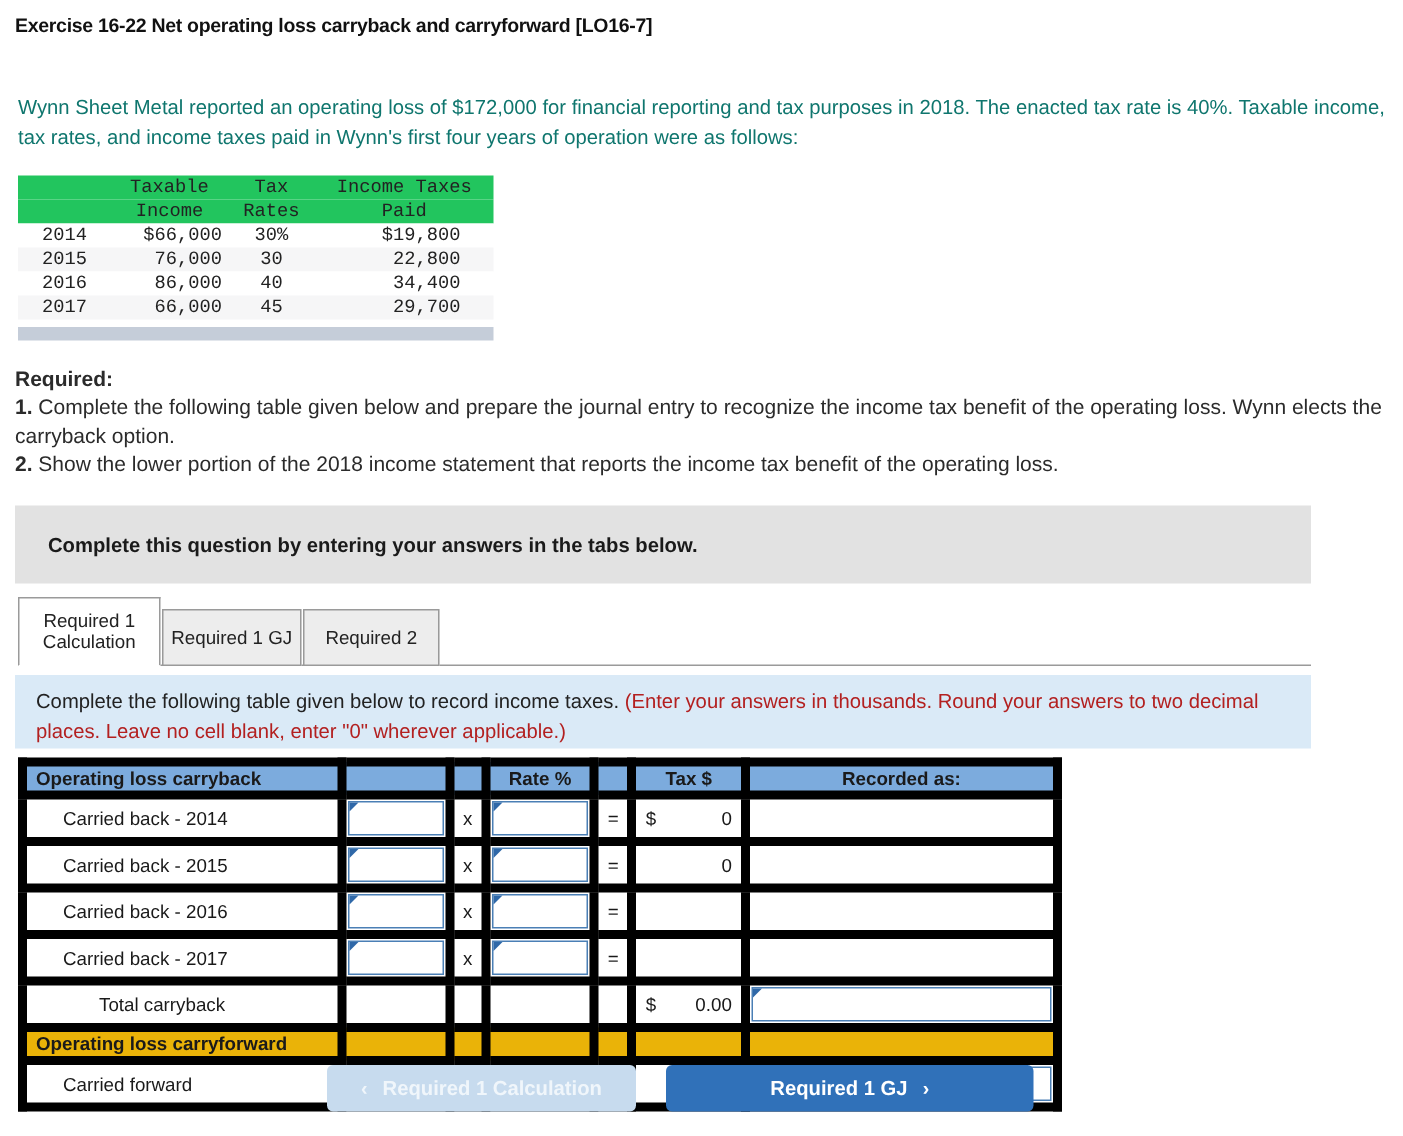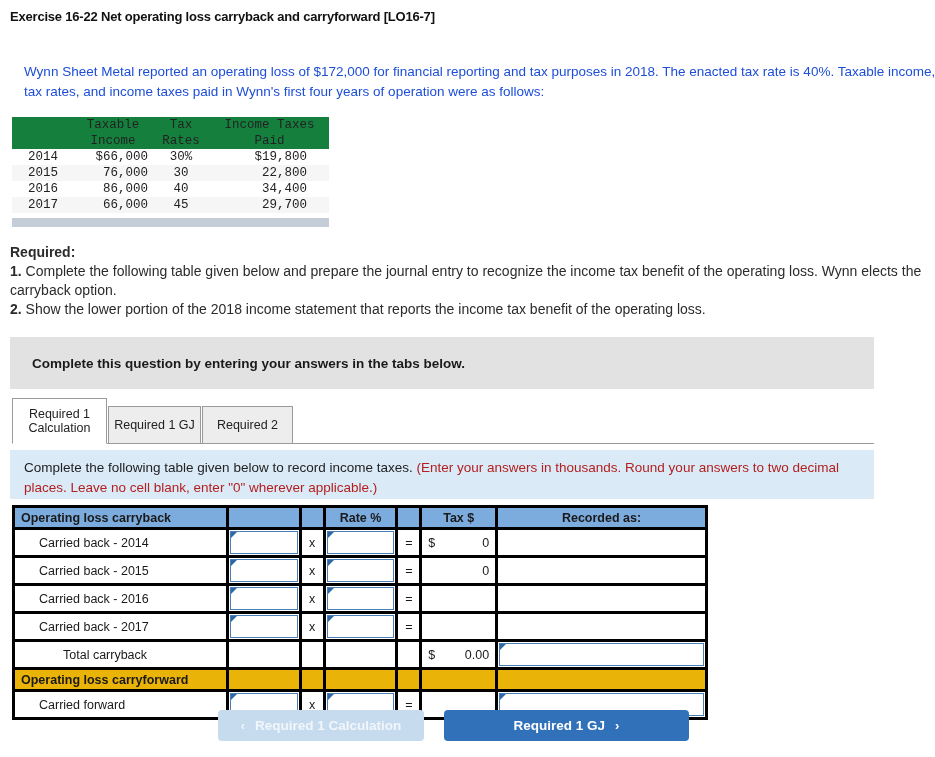--- a/index.html
+++ b/index.html
@@ -16,35 +16,35 @@
   
   .title {
     position: absolute; left: 10px; top: 9px;
     font-size: 13px; font-weight: bold; letter-spacing: -0.2px;
     color: #111;
     white-space: nowrap;
   }
 
   
   .intro {
-    position: absolute; left: 24px; top: 62px; width: 912px;
-    font-size: 13.5px; line-height: 20px; color: #1d4ed8;
+    position: absolute; left: 12px; top: 62px; width: 912px;
+    font-size: 13.5px; line-height: 20px; color: #0f766e;
   }
 
   
   .given-wrap { position: absolute; left: 12px; top: 117px; width: 317px; }
   table.given {
     border-collapse: collapse;
     width: 317px;
     font-family: "Liberation Mono", "DejaVu Sans Mono", monospace;
     font-size: 12.5px;
     color: #222;
   }
   table.given thead td {
-    background: #15803d;
+    background: #22c55e;
     text-align: center;
     padding: 1px 4px;
     line-height: 14px;
     white-space: pre;
   }
   table.given tbody td { padding: 1px 4px; line-height: 14px; white-space: pre; }
   table.given tbody tr:nth-child(odd) { background: #ffffff; }
   table.given tbody tr:nth-child(even) { background: #f6f6f7; }
   .g-year   { width: 62px; text-align: center; }
   .g-income { width: 78px; text-align: right; }
@@ -109,21 +109,21 @@
   .blue-banner .red { color: #b32020; }
 
   
   .ans-wrap { position: absolute; left: 12px; top: 505px; }
   table.ans {
     border-collapse: collapse;
     width: 696px;
     font-size: 12.5px;
     color: #1a1a1a;
   }
-  table.ans td { border: 3px solid #000000; height: 25px; padding: 0 6px; }
+  table.ans td { border: 6px solid #000000; height: 25px; padding: 0 6px; }
   tr.hdr td {
     background: #7cabdd; font-weight: bold; height: 22px;
   }
   tr.sect td { background: #eab308; font-weight: bold; height: 22px; }
   .c-label { width: 215px; }
   .c-amt   { width: 73px; padding: 0 !important; }
   .c-x     { width: 24px; text-align: center; }
   .c-rate  { width: 73px; padding: 0 !important; margin-left: 20px; }
   .c-eq    { width: 24px; text-align: center; }
   .c-tax   { width: 76px; padding: 0 !important; }

